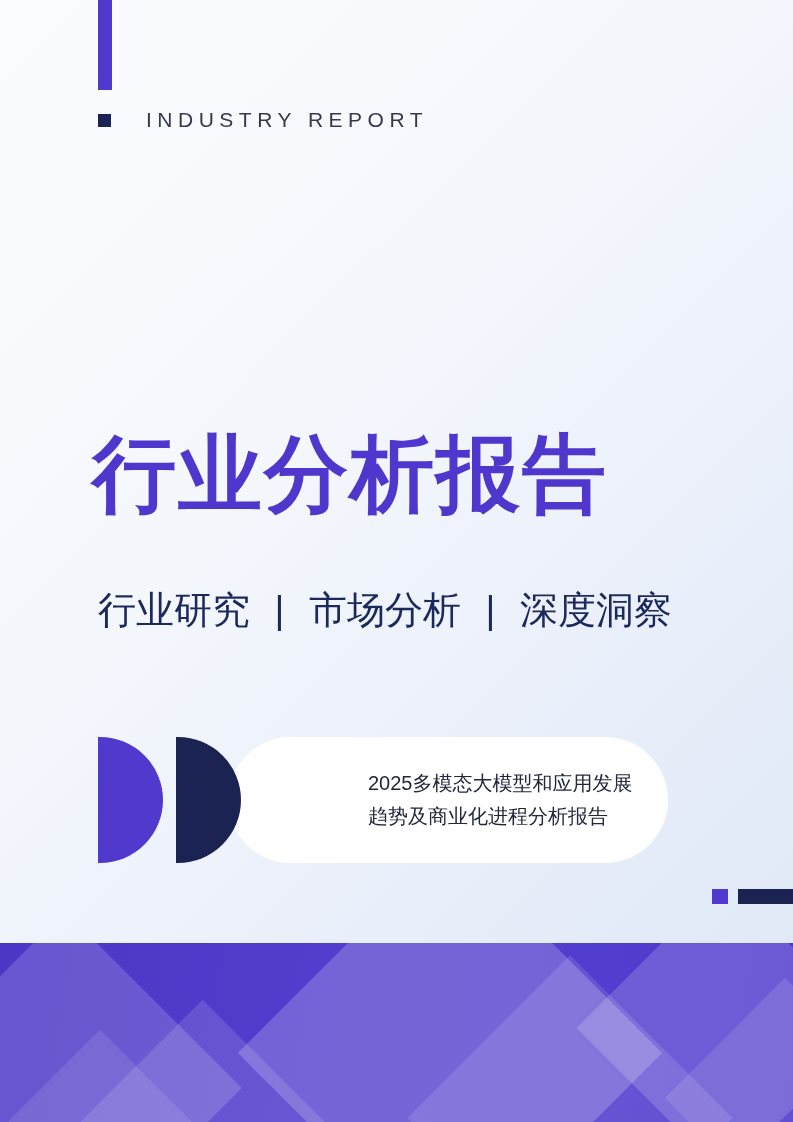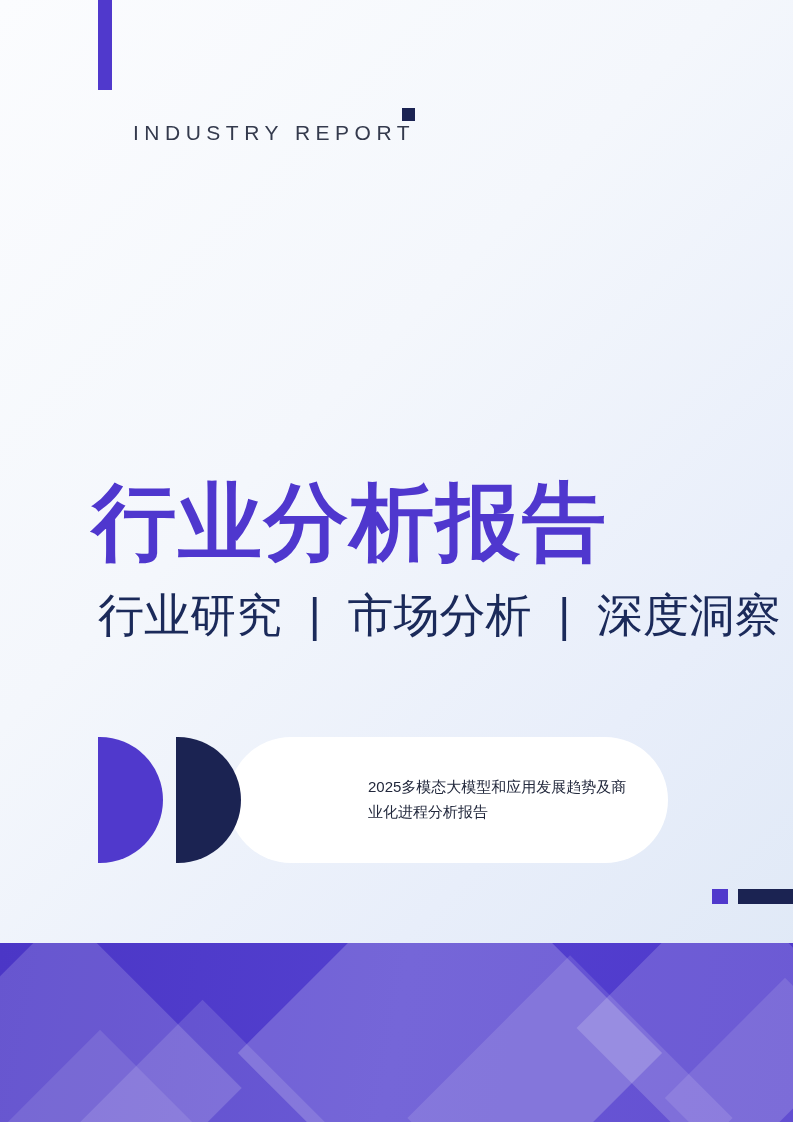--- a/index.html
+++ b/index.html
@@ -26,22 +26,21 @@
     top: 0;
     width: 14px;
     height: 90px;
     background: #5039cc;
   }
   .eyebrow-row {
     position: absolute;
     left: 98px;
     top: 108px;
     display: flex;
-    align-items: flex-end;
-    flex-direction: column;
+    align-items: center;
   }
   .eyebrow-square {
     width: 13px;
     height: 13px;
     background: #1b2352;
     flex: 0 0 auto;
   }
   .eyebrow-text {
     margin-left: 35px;
     font-size: 21px;
@@ -65,27 +64,26 @@
   .main-title {
     position: absolute;
     left: 92px;
     top: 432px;
     font-size: 84px;
     line-height: 1;
     font-weight: 700;
     color: #4f37ce;
     letter-spacing: 2px;
     white-space: nowrap;
-    margin-top: 48px;
   }
   .sub-title {
     position: absolute;
     left: 98px;
     top: 588px;
-    font-size: 46px;
+    font-size: 38px;
     line-height: 1.2;
     color: #1b2a5a;
     white-space: nowrap;
     font-weight: 400;
   }
   .sub-title .sep {
     padding: 0 14px;
     color: #1b2a5a;
   }
 
@@ -126,21 +124,21 @@
     width: 440px;
     height: 126px;
     background: #ffffff;
     border-radius: 63px;
     display: flex;
     align-items: center;
   }
   .pill-text {
     margin-left: 140px;
     margin-right: 34px;
-    font-size: 15px;
+    font-size: 20px;
     line-height: 1.65;
     color: #22283c;
     font-weight: 400;
   }
 
   
   .marker-purple {
     position: absolute;
     left: 712px;
     top: 889px;

